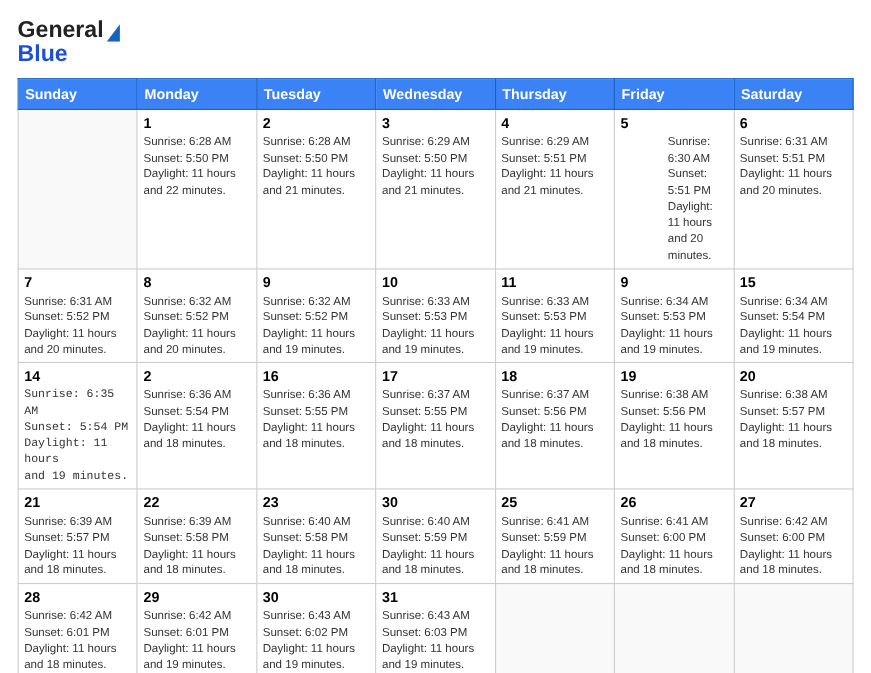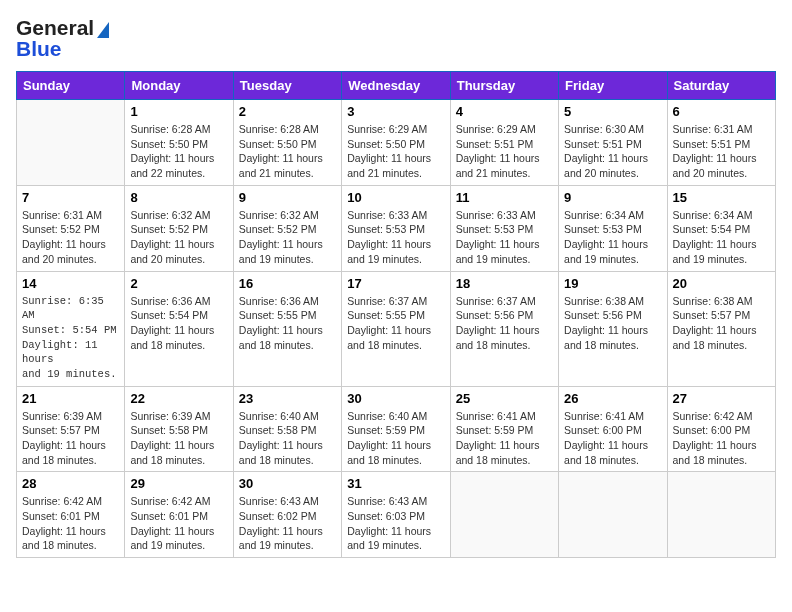--- a/index.html
+++ b/index.html
@@ -33,21 +33,21 @@
     .location-title {
       font-size: 15px;
       color: #555;
     }
     table {
       width: 100%;
       border-collapse: collapse;
       font-size: 11px;
     }
     thead th {
-      background-color: #6d28d9;
+      background-color: #3b82f6;
       color: #fff;
       text-align: left;
       padding: 6px 6px;
       font-size: 13px;
       font-weight: bold;
       border: 1px solid #1565c0;
     }
     tbody td {
       border: 1px solid #ccc;
       vertical-align: top;
@@ -132,21 +132,21 @@
         </td>
         <td>
           <span class="day-number">4</span>
           <div class="day-info" style="white-space: pre-line;">Sunrise: 6:29 AM
 Sunset: 5:51 PM
 Daylight: 11 hours
 and 21 minutes.</div>
         </td>
         <td>
           <span class="day-number">5</span>
-          <div class="day-info" style="white-space: pre-line;">Sunrise: 6:30 AM
+          <div class="day-info" style="white-space: pre-line; margin-left: 43px;">Sunrise: 6:30 AM
 Sunset: 5:51 PM
 Daylight: 11 hours
 and 20 minutes.</div>
         </td>
         <td>
           <span class="day-number">6</span>
           <div class="day-info" style="white-space: pre-line;">Sunrise: 6:31 AM
 Sunset: 5:51 PM
 Daylight: 11 hours
 and 20 minutes.</div>

